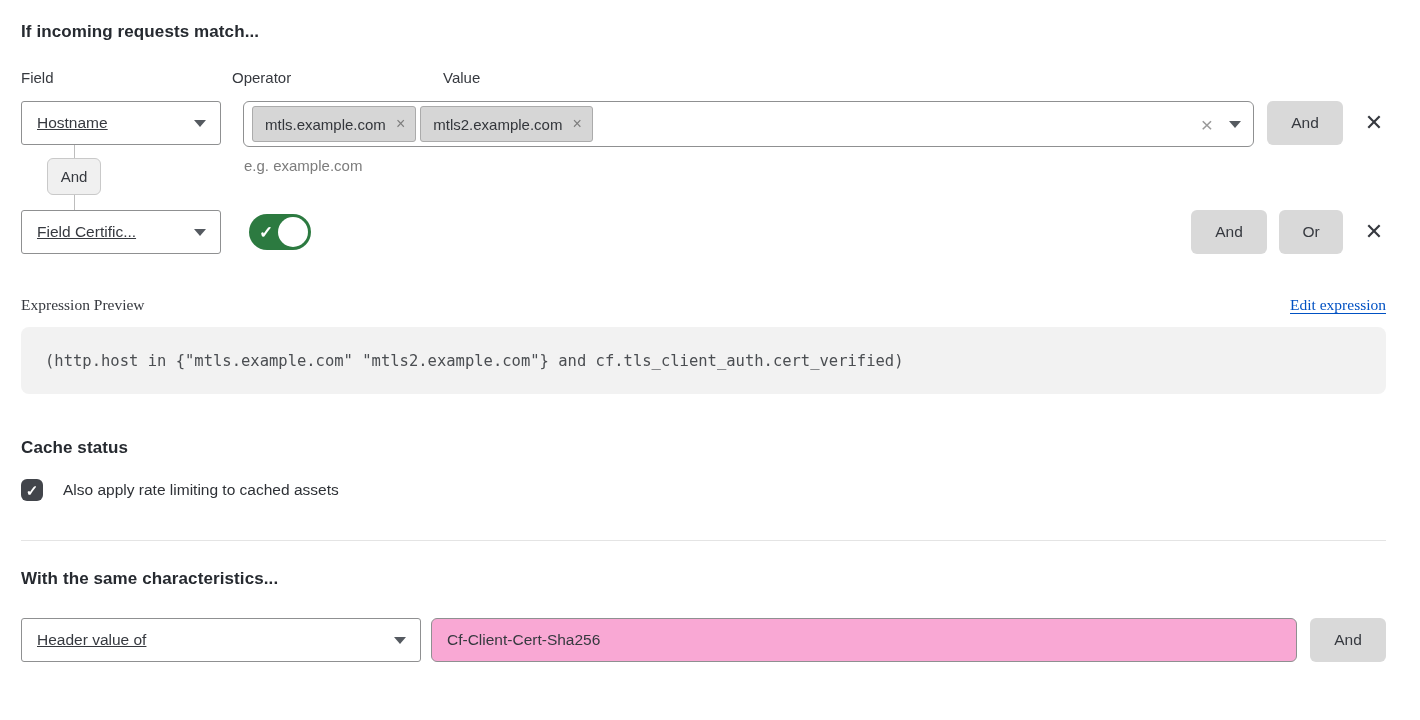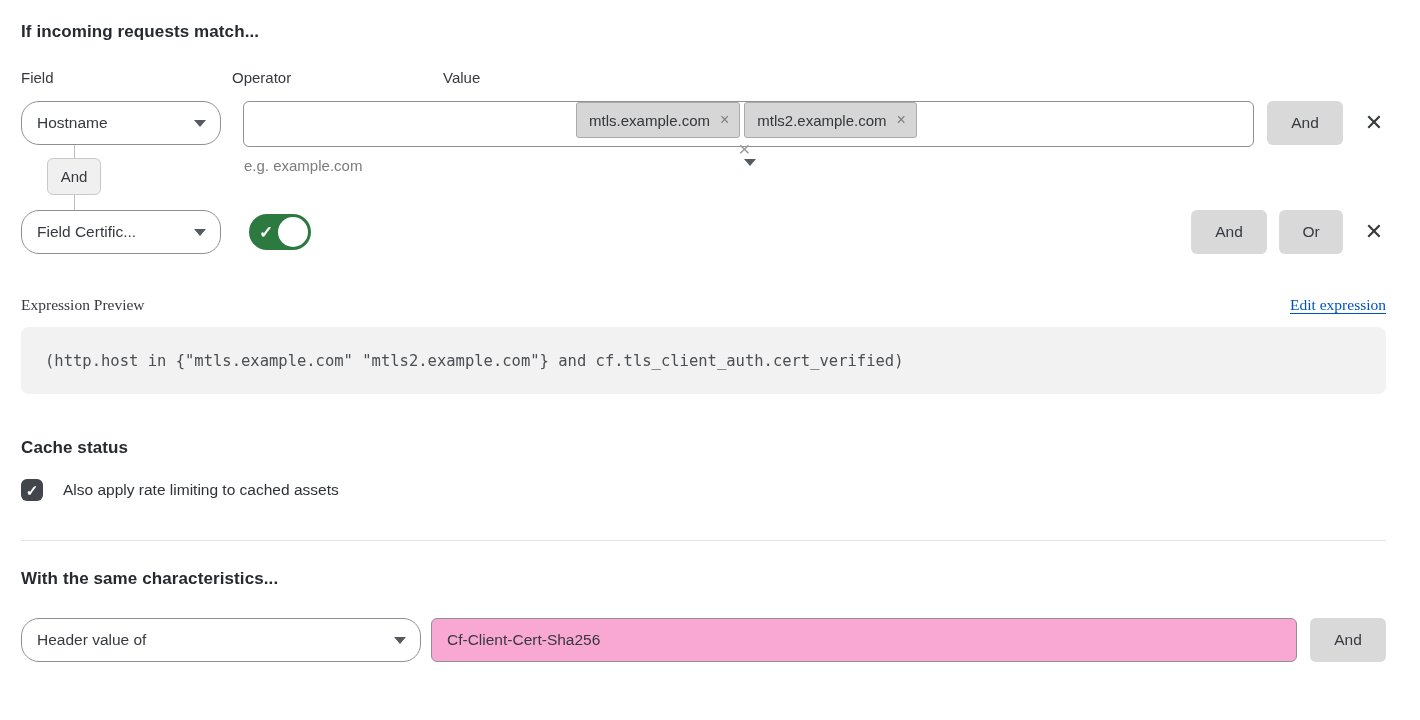--- a/index.html
+++ b/index.html
@@ -16,43 +16,44 @@
 
   
   .labels-row { display:flex; margin-top:27px; font-size:15px; color:#36393f; }
   .label-slot-1 { width:200px; }
   .label-gap { width:11px; }
   .label-slot-2 { width:200px; }
   .label-slot-3 { flex:1; }
 
   
   .select {
-    height:44px; border:1px solid #8f9091; border-radius:18px;
+    height:44px; border:1px solid #8f9091; border-radius:3px;
     display:flex; align-items:center; background:#fff;
     padding:0 14px 0 15px; font-size:15.5px; color:#36393f;
     cursor:pointer;
+    text-decoration:underline;
   }
   .select .sel-text { flex:1; white-space:nowrap; overflow:hidden; }
   .caret {
     width:0; height:0; border-left:6px solid transparent; border-right:6px solid transparent;
     border-top:7px solid #555a60; margin-left:8px; flex:none;
   }
   .select.disabled { border-color:#d8d8d8; color:#b4b4b4; cursor:default; }
   .select.disabled .caret { border-top-color:#c3c3c3; }
 
   .row { display:flex; align-items:flex-start; }
   .row-1 { margin-top:15px; height:44px; }
   .w200 { width:200px; flex:none; }
   .gap11 { width:11px; flex:none; }
 
   
   .value-col { flex:1; position:relative; }
   .value-box {
     height:46px; border:1px solid #8f9091; border-radius:6px; background:#fff;
-    display:flex; align-items:center; padding:0 12px 0 4px; cursor:text;flex-direction:column;
+    display:flex; align-items:center; padding:0 12px 0 4px; cursor:text;
   }
   .tag {
     display:inline-flex; align-items:center; margin-left:4px;
     background:#d6d6d6; border:1px solid #ababab; border-radius:3px;
     height:36px; padding:0 10px 0 12px; font-size:15px; color:#33363b; white-space:nowrap;
   }
   .tag-x { margin-left:10px; color:#7d7d7d; font-size:16px; line-height:1; cursor:pointer; }
   .value-spacer { flex:1; }
   .clear-x { color:#9a9a9a; font-size:21px; line-height:1; padding:0 6px; cursor:pointer; }
   .value-caret { margin-left:10px; }

